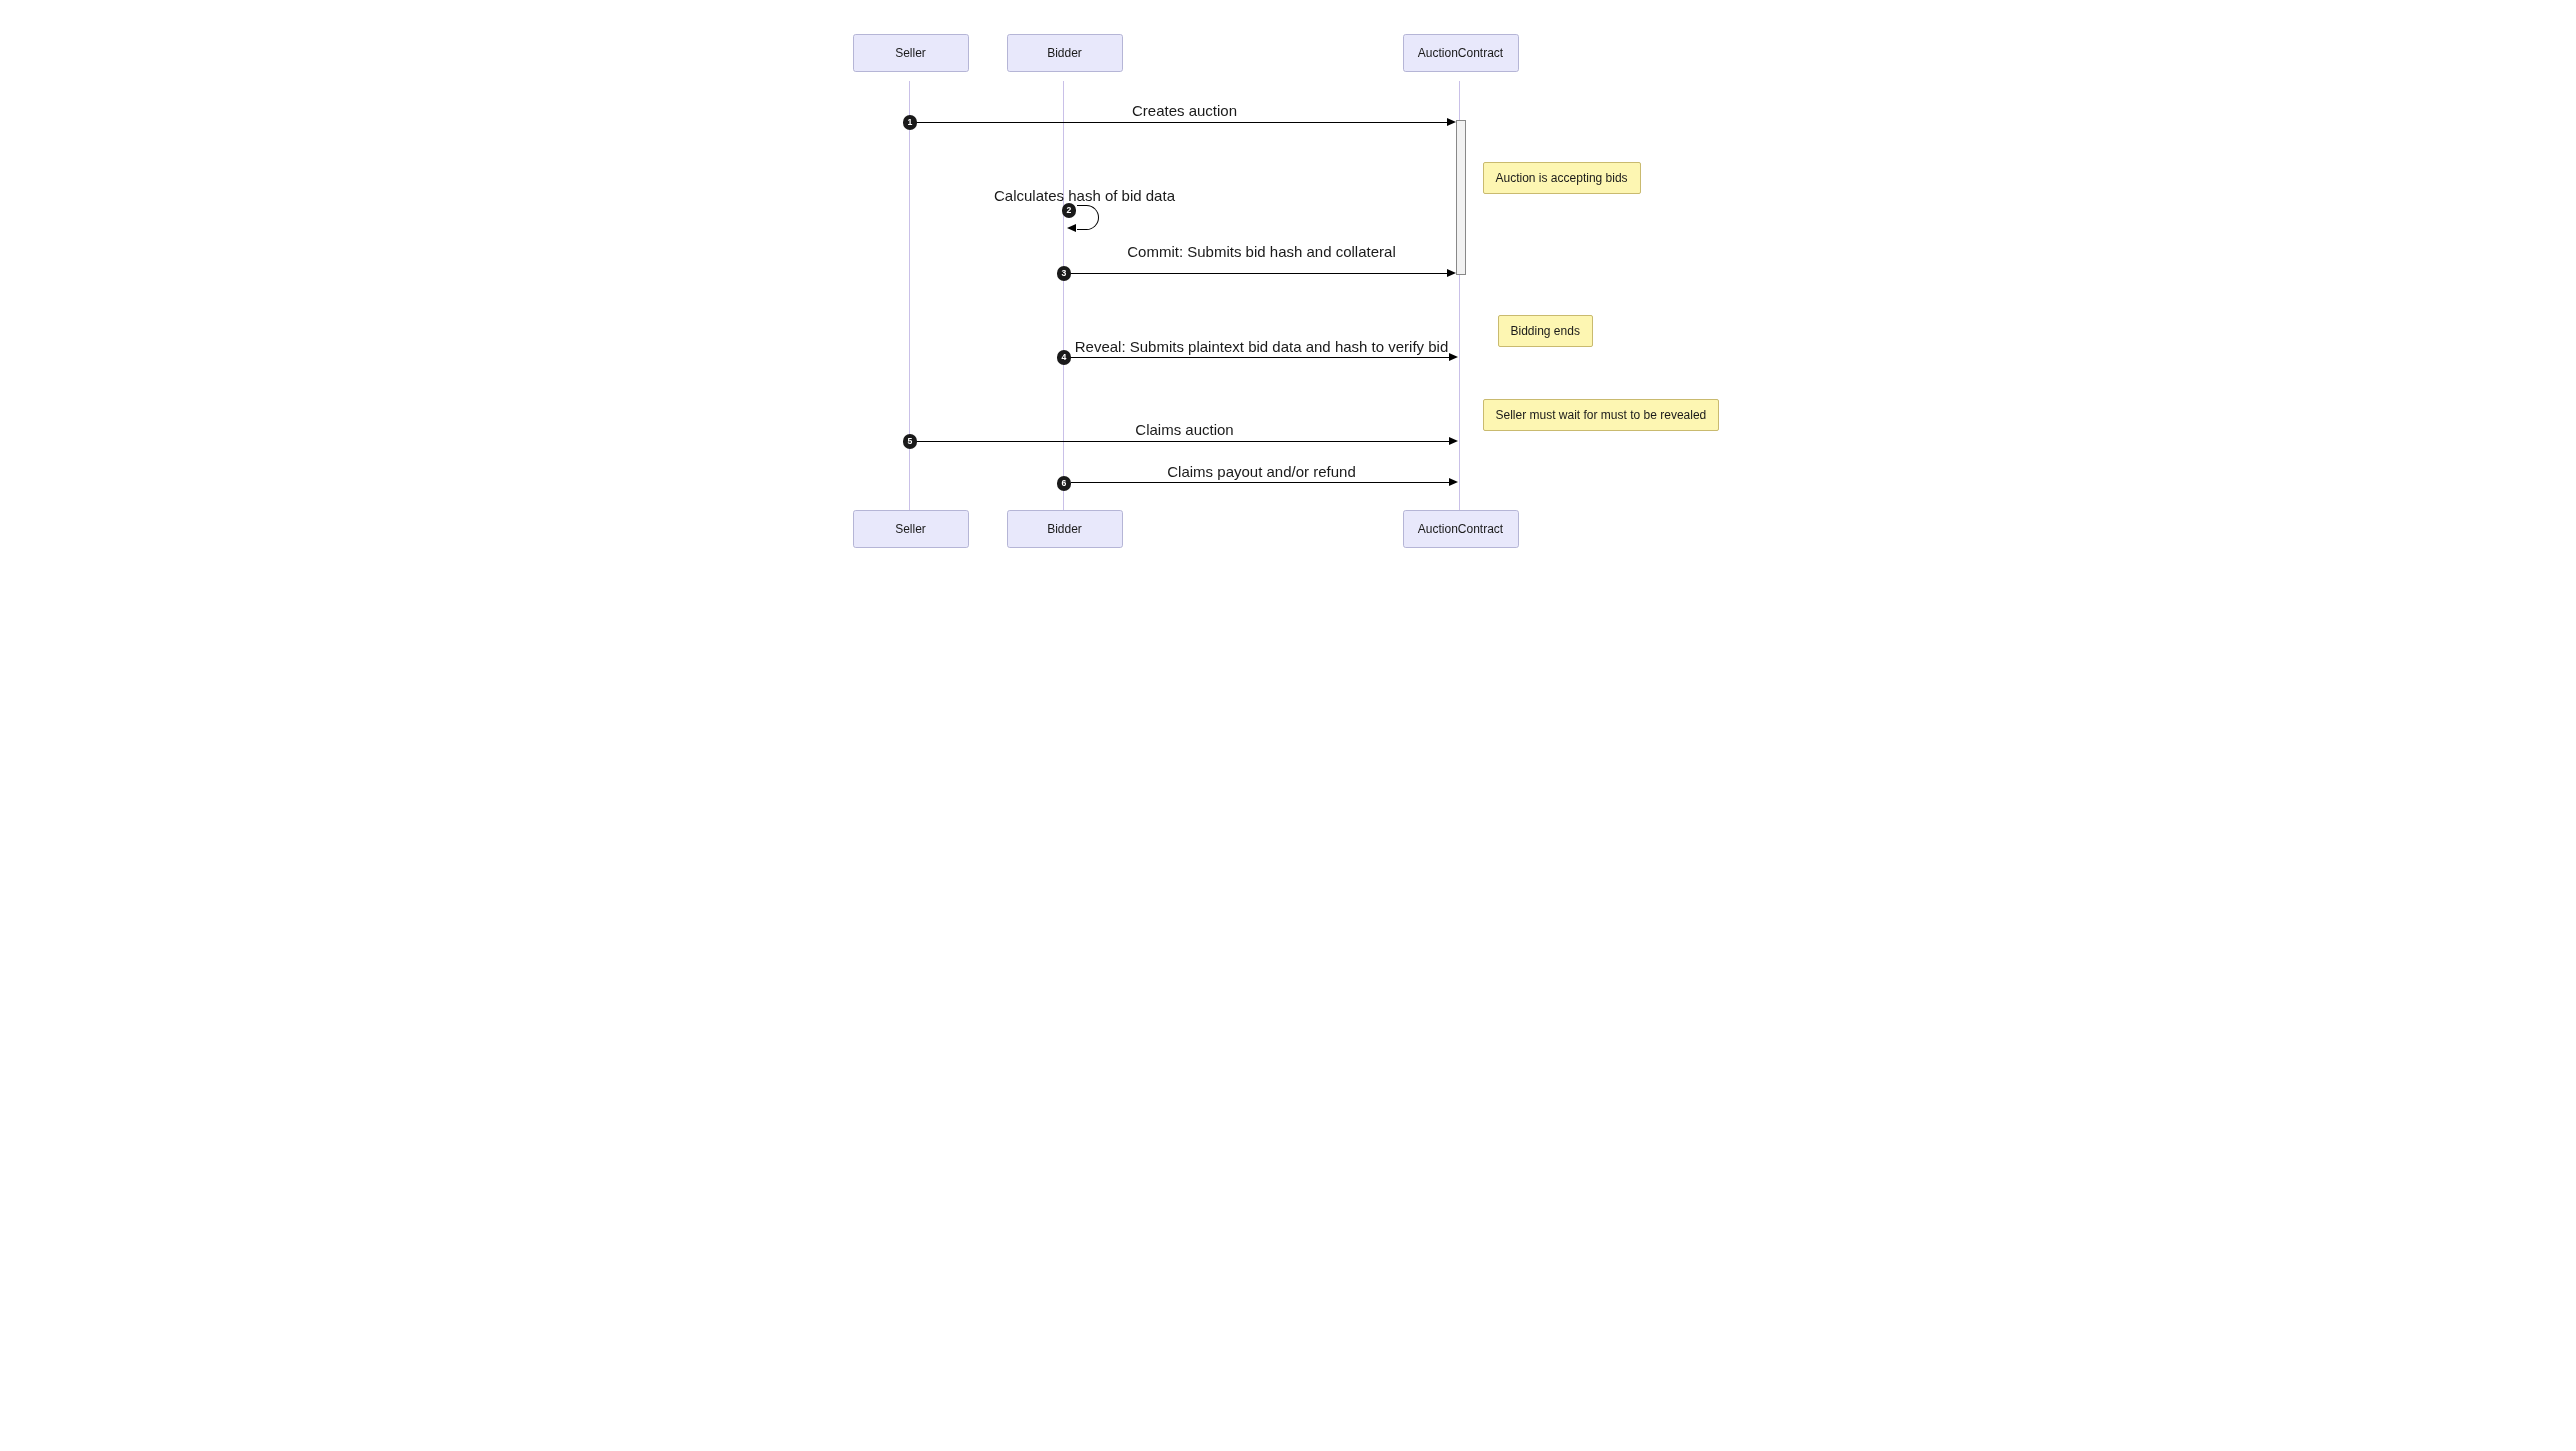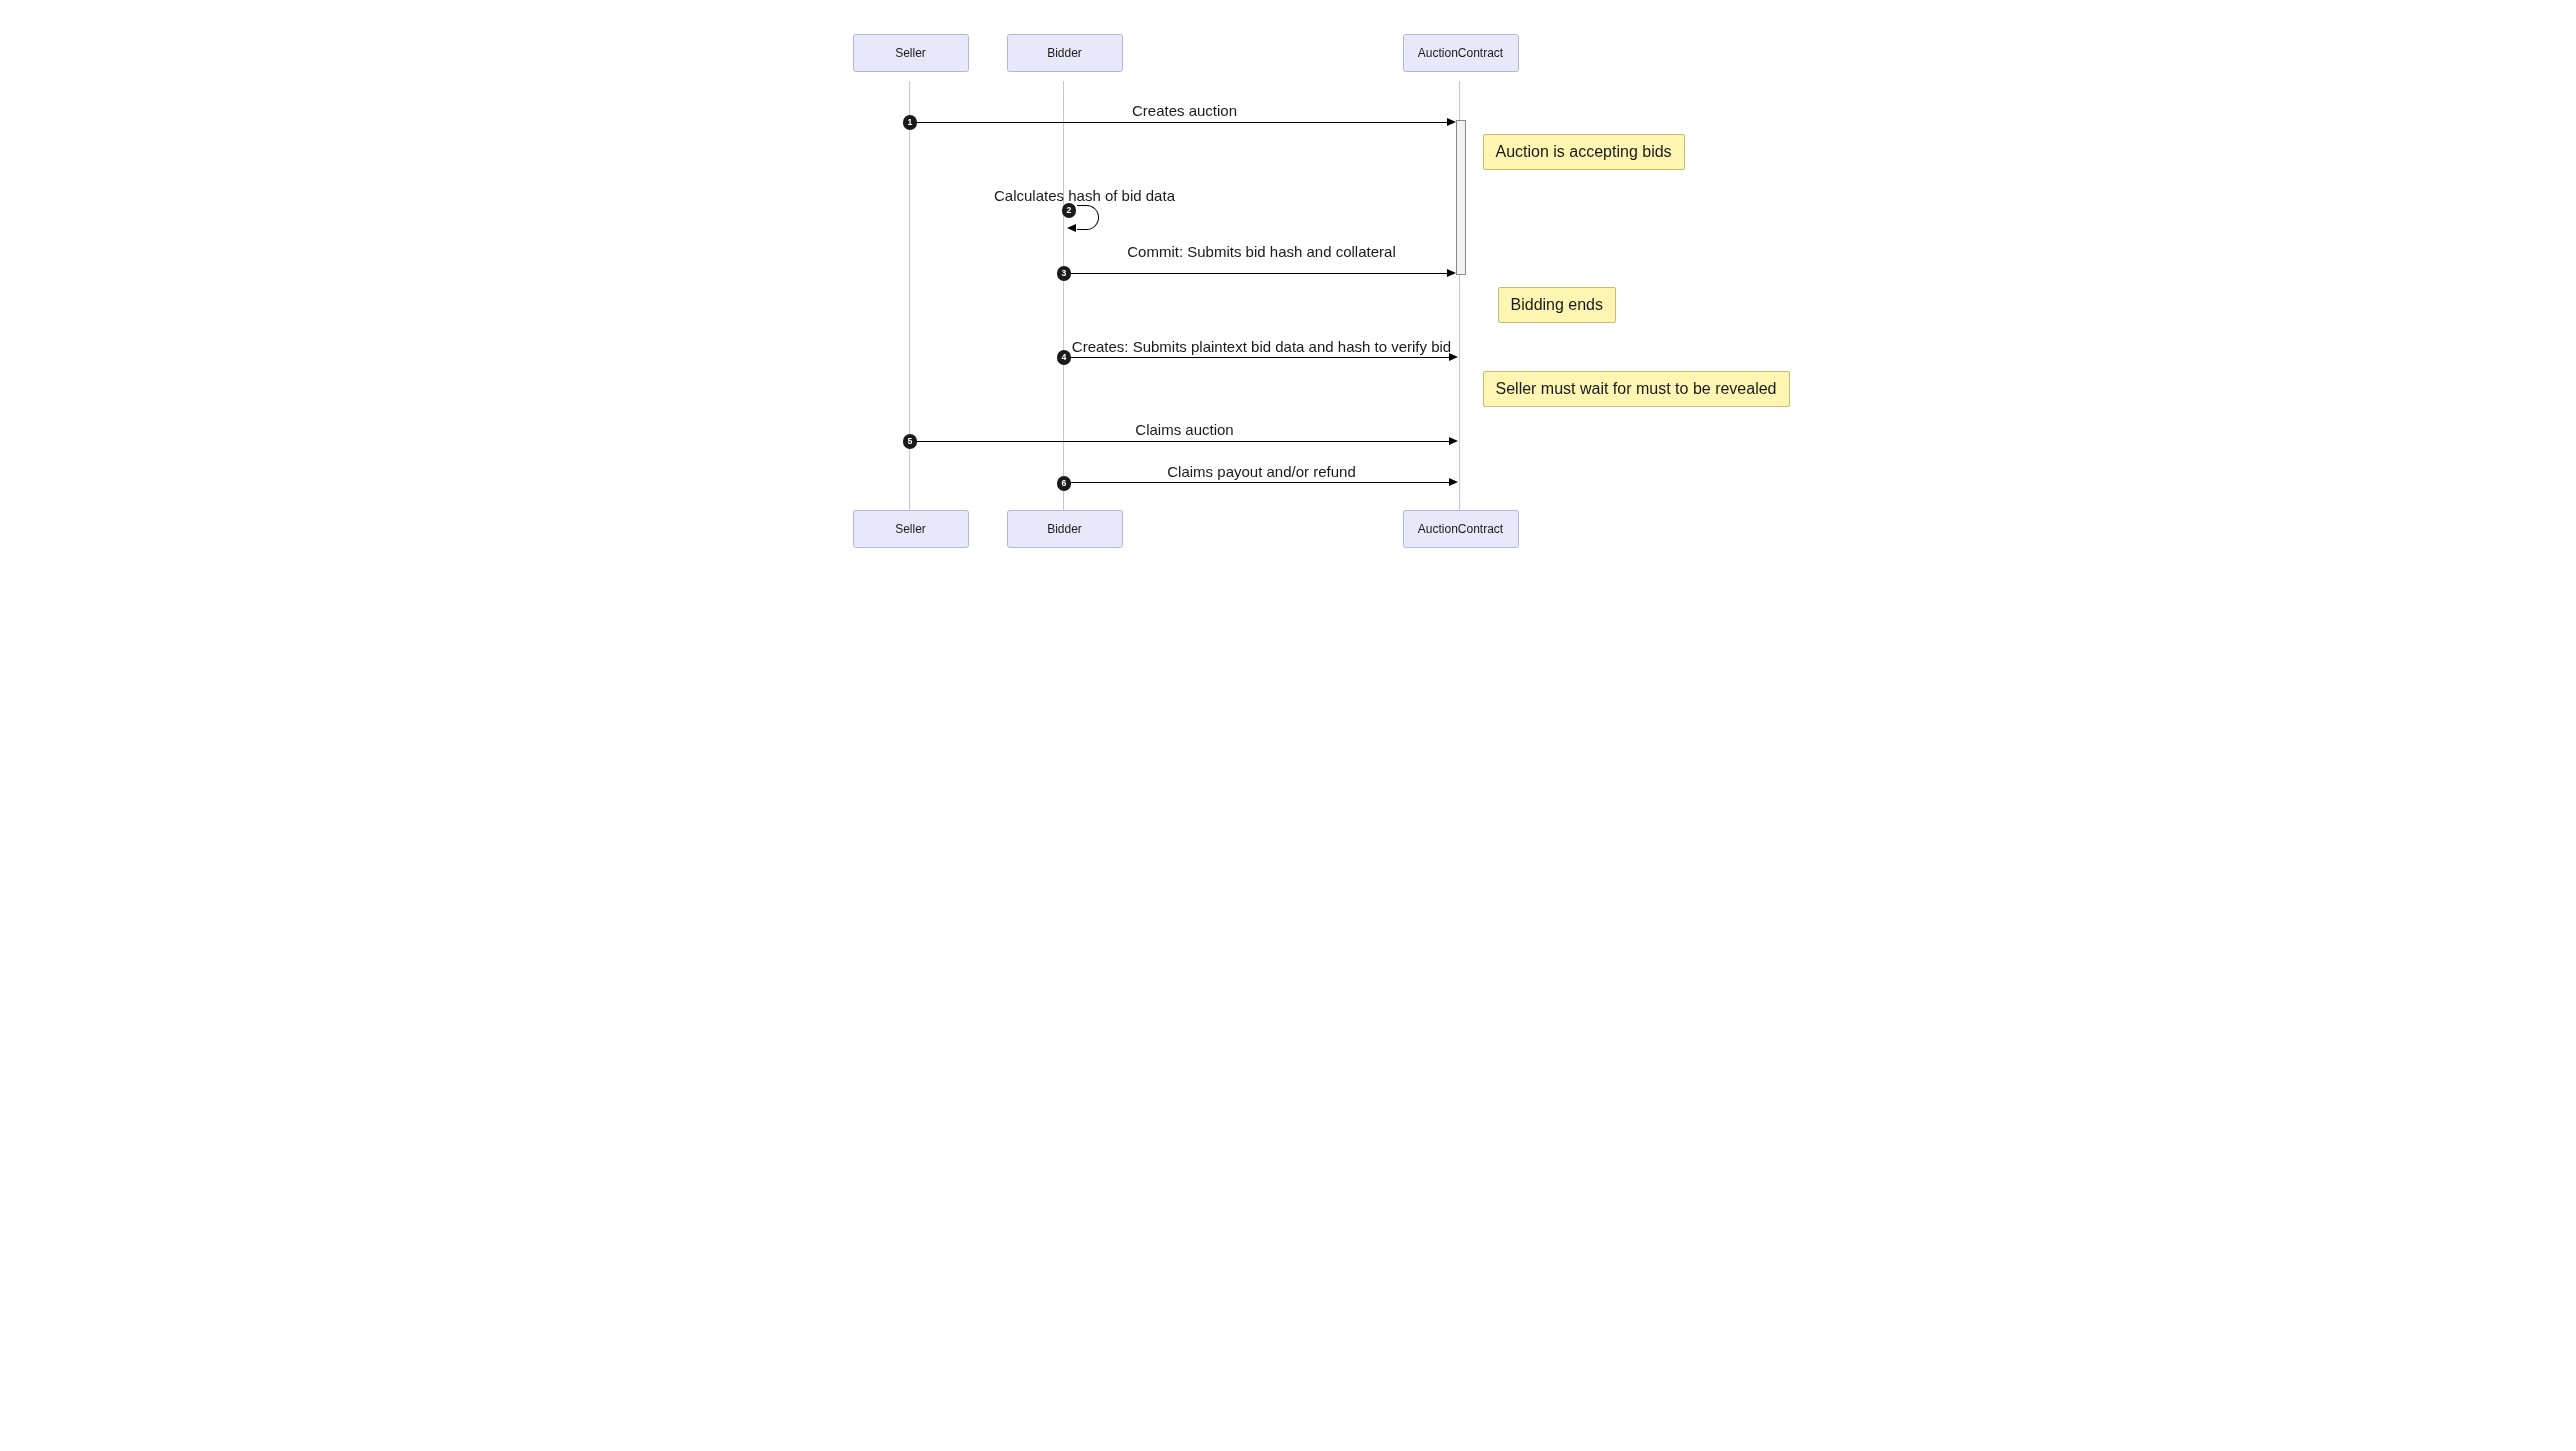--- a/index.html
+++ b/index.html
@@ -77,22 +77,23 @@
     justify-content: center;
     font-size: 8.7px;
     font-weight: 600;
   }
   .note {
     position: absolute;
     background: #fdf6b2;
     border: 0.7px solid #c9ba6f;
     border-radius: 2px;
     padding: 8px 12px;
-    font-size: 16px;
+    font-size: 12px;
     white-space: nowrap;
+    margin-top: 28px;
   }
   .self-loop {
     position: absolute;
     border-top: 1.3px solid #000;
     border-right: 1.3px solid #000;
     border-bottom: 1.3px solid #000;
     border-radius: 0 16px 16px 0;
   }
 </style>
 </head>
@@ -122,21 +123,21 @@
   <div class="self-loop" style="left:258px; top:178px; width:21.5px; height:23px;"></div>
   <div class="arrow-head left" style="left:248px; top:197px;"></div>
 
   <div class="msg-label" style="left:443px; top:216px;">Commit: Submits bid hash and collateral</div>
   <div class="seq-num" style="left:238px; top:239px;">3</div>
   <div class="arrow-line" style="left:252px; top:246px; width:377px;"></div>
   <div class="arrow-head" style="left:628px; top:242px;"></div>
 
   <div class="note" style="left:679px; top:260px;">Bidding ends</div>
 
-  <div class="msg-label" style="left:443px; top:311px;">Creates: Submits plaintext bid data and hash to verify bid</div>
+  <div class="msg-label" style="left:443px; top:311px;">Reveal: Submits plaintext bid data and hash to verify bid</div>
   <div class="seq-num" style="left:238px; top:323px;">4</div>
   <div class="arrow-line" style="left:252px; top:330px; width:379px;"></div>
   <div class="arrow-head" style="left:630px; top:326px;"></div>
 
   <div class="note" style="left:664px; top:344px;">Seller must wait for must to be revealed</div>
 
   <div class="msg-label" style="left:366px; top:394px;">Claims auction</div>
   <div class="seq-num" style="left:84px; top:407px;">5</div>
   <div class="arrow-line" style="left:98px; top:414px; width:533px;"></div>
   <div class="arrow-head" style="left:630px; top:410px;"></div>

